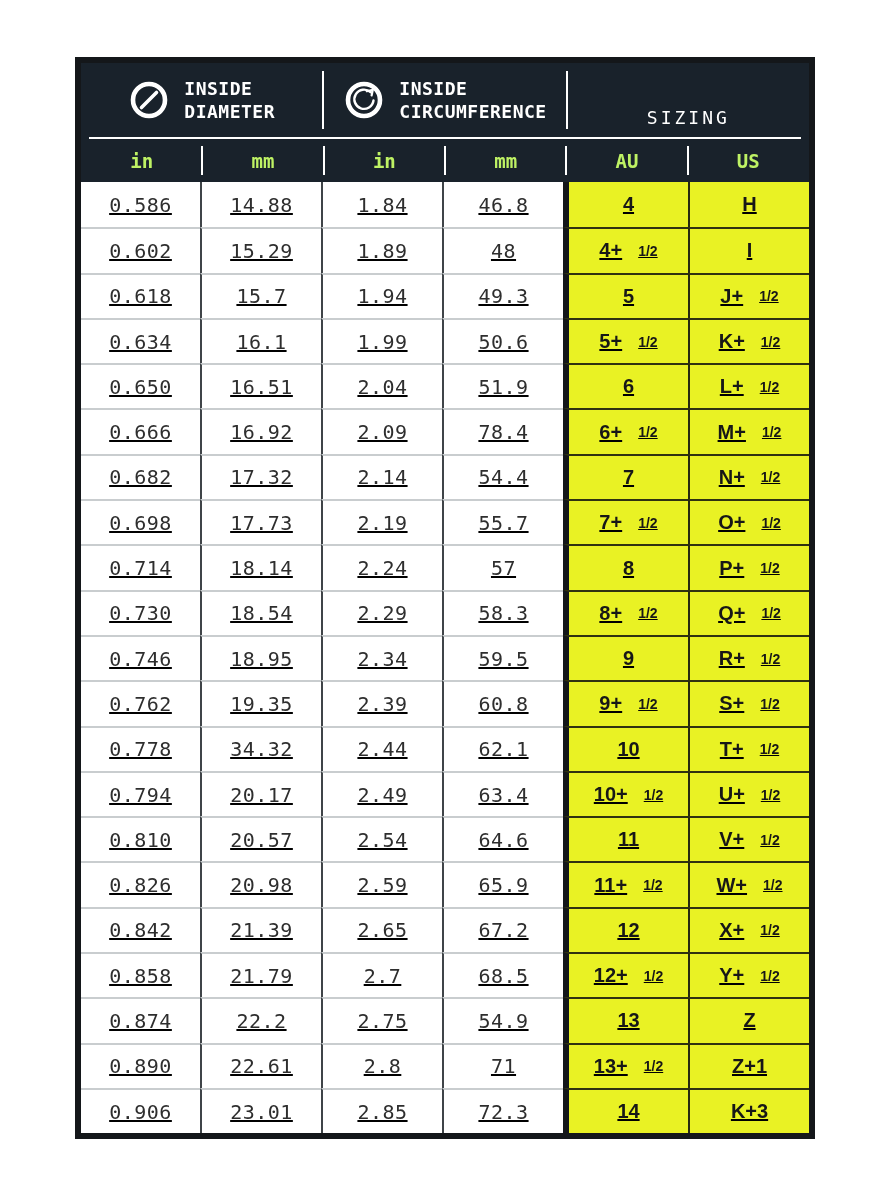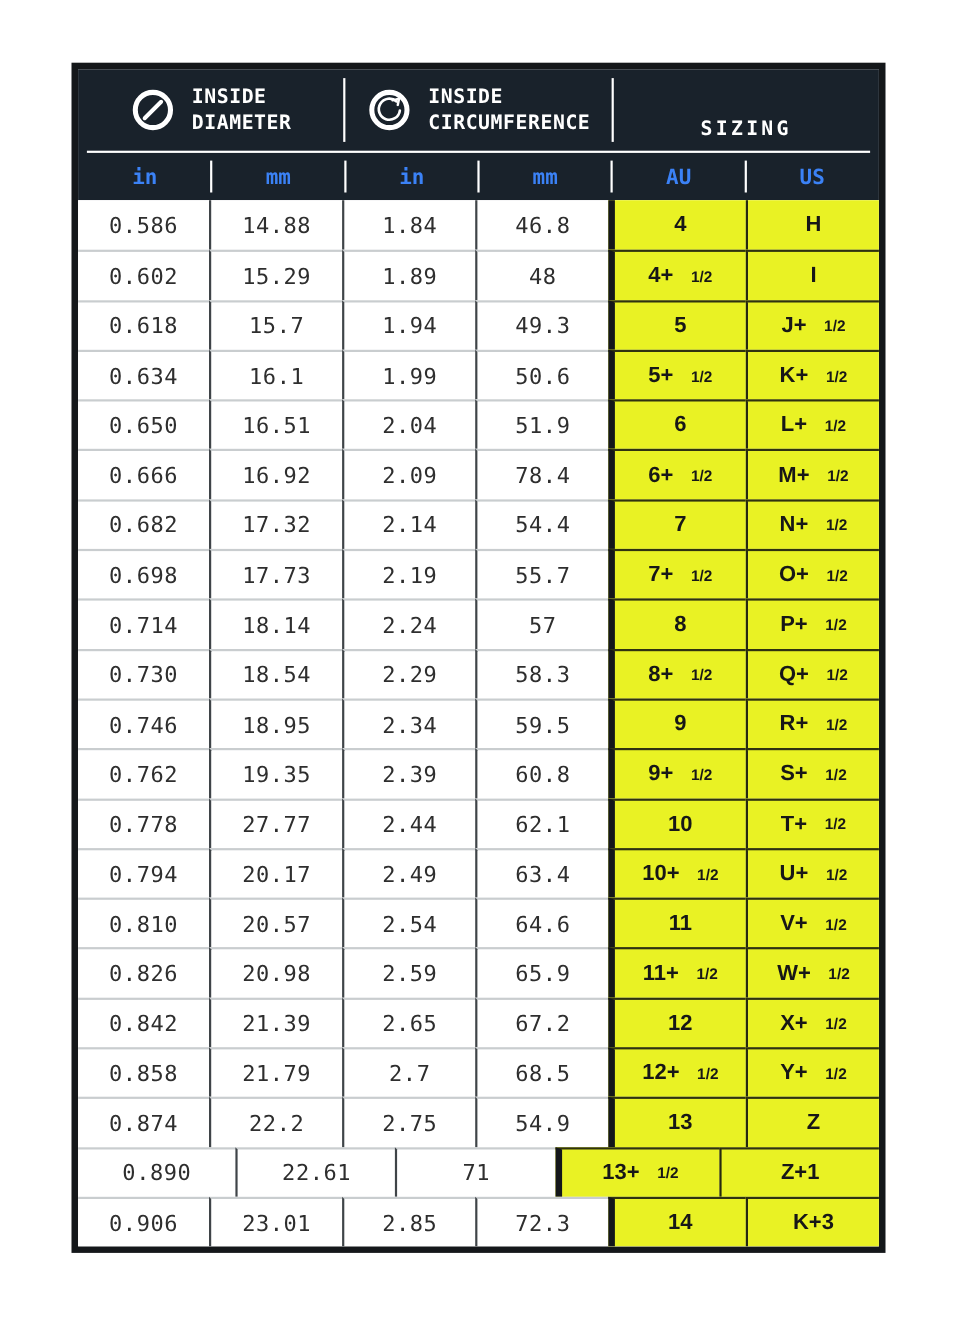--- a/index.html
+++ b/index.html
@@ -5,41 +5,41 @@
   :root{
     --header-bg:#19222b;
     --highlight:#e9f224;
     --border-dark:#14171a;
     --text-dark:#2e2e2e;
   }
   *{box-sizing:border-box;margin:0;padding:0}
   html,body{width:870px;height:1200px;background:#ffffff;overflow:hidden;
     font-family:"DejaVu Sans Mono", monospace;}
   .card{
-    position:absolute;left:65px;top:57px;width:740px;
+    position:absolute;left:75px;top:57px;width:740px;
     border:6px solid var(--border-dark);
     background:#fff;
   }
   
   .thead{background:var(--header-bg);}
   .group-row{display:flex;align-items:stretch;height:74px;}
   .group{flex:1 1 0;display:flex;align-items:center;justify-content:center;gap:14px;}
   .gsep{width:2px;background:#ffffff;margin:8px 0;}
   .group-label{color:#fff;font-weight:bold;font-size:18px;line-height:1.3;letter-spacing:0.5px;text-align:left;}
-  .sizing-label{color:#fff;font-weight:bold;font-size:18px;letter-spacing:3px;margin-top:34px;}
+  .sizing-label{color:#fff;font-weight:normal;font-size:18px;letter-spacing:3px;margin-top:34px;}
   .icon{flex:0 0 auto;display:flex;align-items:center;}
   .hsep{height:2px;background:#ffffff;margin:0 8px;}
   .units-row{display:flex;height:43px;}
   .unit{flex:1 1 0;position:relative;display:flex;align-items:center;justify-content:center;
-    color:#3b82f6;font-weight:bold;font-size:19px;}
+    color:#bef264;font-weight:bold;font-size:19px;}
   .unit:not(:first-child)::before{
     content:"";position:absolute;left:-1px;top:7px;bottom:7px;width:2px;background:#fff;}
   
   .tbody{background:#fff;}
-  .row{display:flex;height:45.3px;}
+  .row{display:flex;height:45.3px;text-decoration:underline;}
   .cell{flex:1 1 0;display:flex;align-items:center;justify-content:center;
     font-size:20px;letter-spacing:0.5px;color:var(--text-dark);}
   .c2,.c3,.c4{border-left:2px solid #3f4448;}
   .c5{border-left:6px solid var(--border-dark);}
   .c6{border-left:2px solid #26290f;}
   .c5,.c6{background:var(--highlight);
     font-family:"Liberation Sans","DejaVu Sans",sans-serif;
     font-weight:bold;font-size:20px;color:#171717;letter-spacing:0;}
   .row + .row .cell{border-top:2px solid #c9cdcf;}
   .row + .row .c5,.row + .row .c6{border-top:2px solid #2f3210;}
@@ -192,21 +192,21 @@
       <div class="row">
         <div class="cell c1">0.762</div>
         <div class="cell c2">19.35</div>
         <div class="cell c3">2.39</div>
         <div class="cell c4">60.8</div>
         <div class="cell c5">9+<span class="frac">1/2</span></div>
         <div class="cell c6">S+<span class="frac">1/2</span></div>
       </div>
       <div class="row">
         <div class="cell c1">0.778</div>
-        <div class="cell c2">27.77</div>
+        <div class="cell c2">34.32</div>
         <div class="cell c3">2.44</div>
         <div class="cell c4">62.1</div>
         <div class="cell c5">10</div>
         <div class="cell c6">T+<span class="frac">1/2</span></div>
       </div>
       <div class="row">
         <div class="cell c1">0.794</div>
         <div class="cell c2">20.17</div>
         <div class="cell c3">2.49</div>
         <div class="cell c4">63.4</div>
@@ -249,20 +249,21 @@
         <div class="cell c1">0.874</div>
         <div class="cell c2">22.2</div>
         <div class="cell c3">2.75</div>
         <div class="cell c4">54.9</div>
         <div class="cell c5">13</div>
         <div class="cell c6">Z</div>
       </div>
       <div class="row">
         <div class="cell c1">0.890</div>
         <div class="cell c2">22.61</div>
+        <div class="cell c3">2.8</div>
         <div class="cell c4">71</div>
         <div class="cell c5">13+<span class="frac">1/2</span></div>
         <div class="cell c6">Z+1</div>
       </div>
       <div class="row">
         <div class="cell c1">0.906</div>
         <div class="cell c2">23.01</div>
         <div class="cell c3">2.85</div>
         <div class="cell c4">72.3</div>
         <div class="cell c5">14</div>

